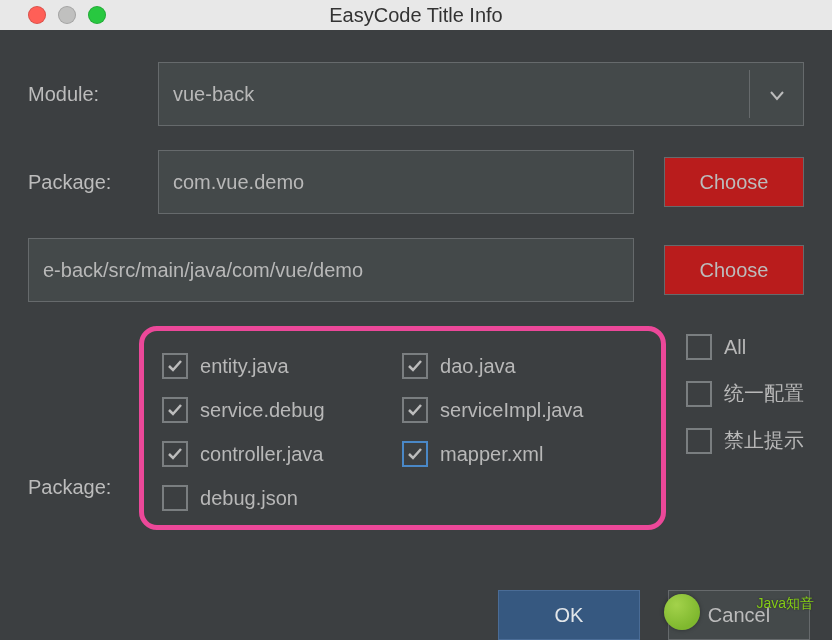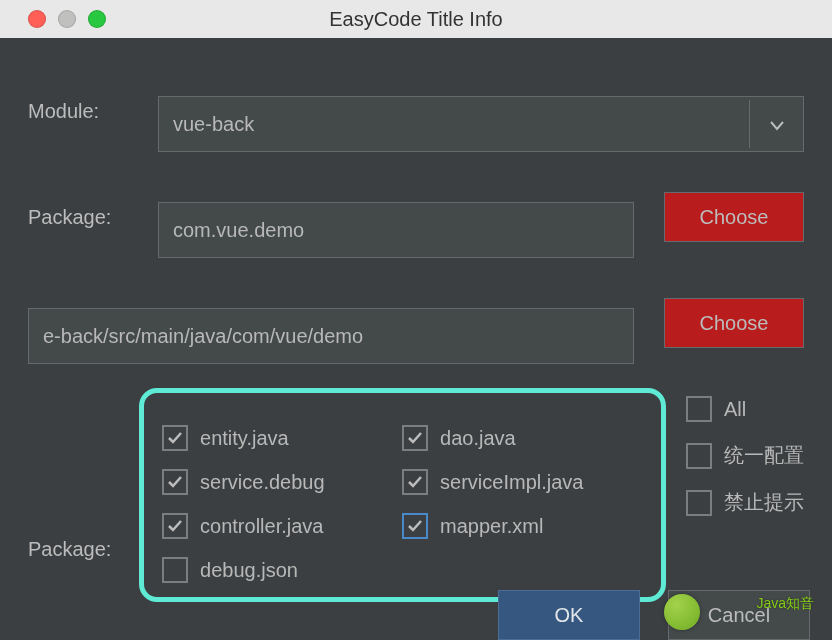--- a/index.html
+++ b/index.html
@@ -7,21 +7,21 @@
     margin: 0;
     font-family: -apple-system, BlinkMacSystemFont, "Helvetica Neue", Arial, sans-serif;
     background: #3c3f41;
     width: 832px;
     height: 640px;
     overflow: hidden;
     color: #bcbcbc;
     font-size: 20px;
   }
   .titlebar {
-    height: 38px;
+    height: 30px;
     background: #e8e8e8;
     display: flex;
     align-items: center;
     padding: 0 28px;
     position: relative;
   }
   .traffic {
     display: flex;
     gap: 12px;
     align-items: center;
@@ -52,27 +52,26 @@
   .field-wrap {
     flex:1;
     display:flex;
     align-items:center;
     gap: 30px;
   }
   .select-box, .text-input {
     flex:1;
     background:#44494a;
     border:1px solid #666a6c;
-    height:56px;
+    height:64px;
     display:flex;
     align-items:center;
     padding: 0 14px;
     color:#b8b8b8;
     position:relative;
-    margin-top:26px;
   }
   .select-btn {
     width:54px;
     height:48px;
     border-left:1px solid #666a6c;
     margin:-1px -14px -1px 0;
     display:flex;
     align-items:center;
     justify-content:center;
     background:#44494a;
@@ -91,23 +90,23 @@
     display:flex;
     align-items:flex-start;
     margin-top: 8px;
   }
   .template-label {
     width:130px;
     color:#bcbcbc;
     margin-top: 150px;
   }
   .checks-highlight {
-    border: 5px solid #5eead4;
+    border: 5px solid #ec4899;
     border-radius: 18px;
-    padding: 32px 16px 14px 18px;
+    padding: 22px 16px 14px 18px;
     width: 546px;
     margin-left: -14px;
   }
   .checks-grid {
     display:grid;
     grid-template-columns: 240px 200px;
     row-gap: 18px;
   }
   .chk {
     display:flex;

